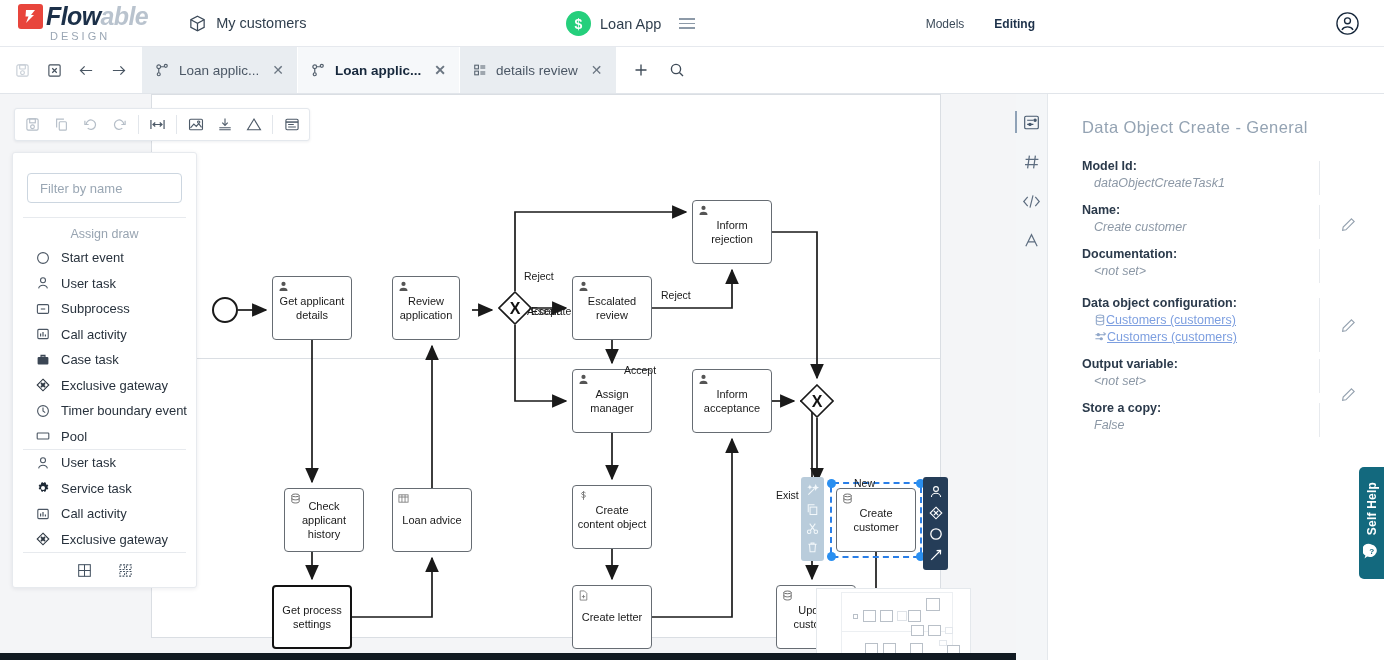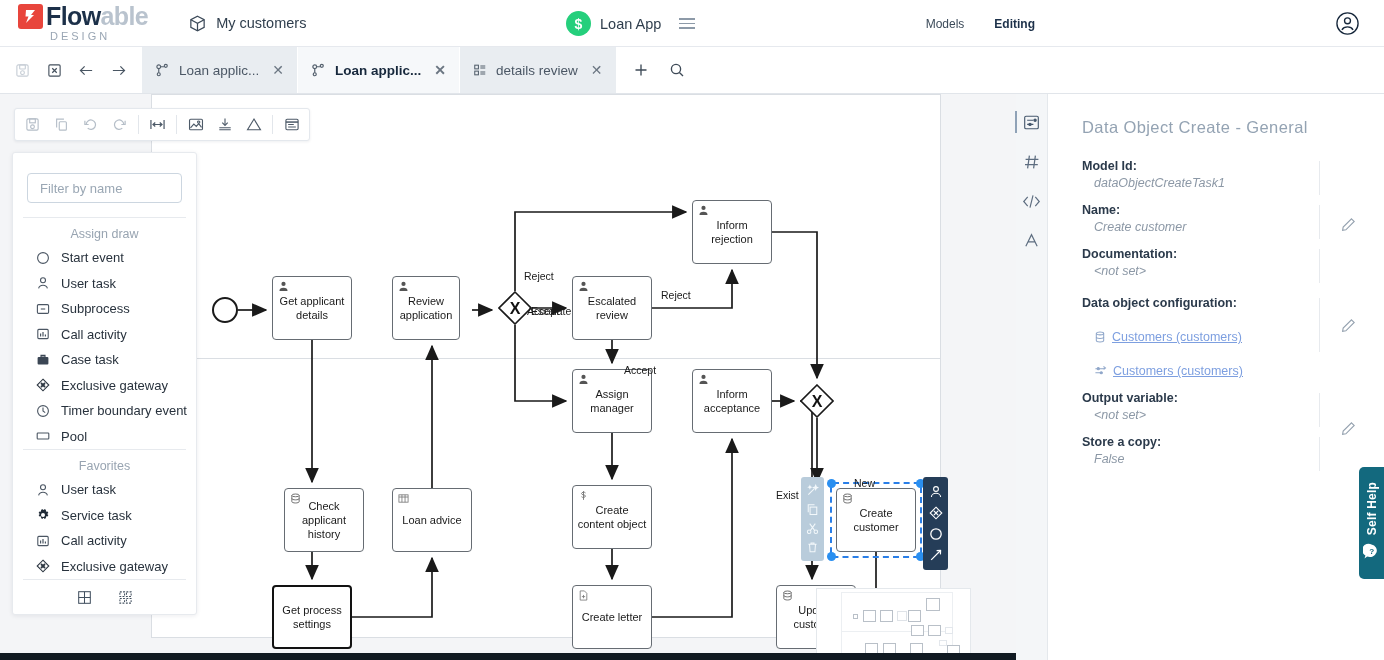--- a/index.html
+++ b/index.html
@@ -14,21 +14,21 @@
 
   
   #app { position: relative; width: 1384px; height: 660px; }
 
   .header {
     position: absolute; left: 0; top: 0; width: 1384px; height: 47px;
     background: #ffffff; display: flex; align-items: center;
     border-bottom: 1px solid #e6e9ee;
   }
   .logo-wrap { display: flex; flex-direction: column; margin-left: 18px; line-height: 1; }
-  .logo-row { display: flex; align-items: flex-start; }
+  .logo-row { display: flex; align-items: flex-start; font-style: italic; }
   .logo-mark {
     width: 25px; height: 25px; background: #e8453c; border-radius: 3px;
     display: inline-flex; align-items: center; justify-content: center;
     margin-right: 3px;
   }
   .logo-mark svg { display:block; }
   .logo-text { font-size: 25px; font-weight: bold; letter-spacing: -0.6px; }
   .logo-flow { color: #1c3049; }
   .logo-able { color: #b9c3ce; }
   .logo-sub { font-size: 11px; color: #9aa6b4; letter-spacing: 3px; margin-left: 32px; margin-top: 2px; }
@@ -178,21 +178,21 @@
   }
   .props {
     position: absolute; left: 1048px; top: 94px; width: 336px; height: 566px;
     background: #ffffff; padding: 24px 28px 0 34px;
   }
   .props-title { font-size: 16.5px; color: #94a3b3; letter-spacing: .4px; margin-bottom: 22px; }
   .prow { position: relative; margin-bottom: 13px; padding-right: 42px; }
   .plabel { font-size: 12.5px; font-weight: bold; color: #2b3a4b; }
   .pvalue { font-size: 12.5px; color: #8c98a6; padding-left: 12px; margin-top: 3px; font-style: italic; }
   .plink { font-size: 12.5px; color: #7d9fe0; text-decoration: underline; }
-  .plink-row { display: flex; align-items: center; gap: 6px; padding-left: 12px; margin-top: 20px; text-decoration: underline; }
+  .plink-row { display: flex; align-items: center; gap: 0; padding-left: 12px; margin-top: 3px; text-decoration: underline; }
   .plink-row .li { color: #8fa6c9; display: flex; }
   .pen {
     position: absolute; right: 0; top: 6px; color: #93a0ae; cursor: pointer; display: flex;
   }
   .vdivider { position: absolute; right: 36px; top: 2px; width: 1px; background: #e7eaee; }
 
   
   .selfhelp {
     position: absolute; right: 0; top: 467px; width: 25px; height: 112px;
     background: #13697e; border-radius: 5px 0 0 5px; color: #fff;
@@ -743,21 +743,20 @@
       <div class="pal-item">
         <span class="pal-ico">
             <svg width="14" height="14" viewBox="0 0 14 14" fill="none" stroke="#4b5663" stroke-width="1.1">
               <rect x="1.2" y="4" width="11.6" height="6" rx="0.8"></rect>
             </svg>
           </span>
         <span>Pool</span>
       </div>
 
       <div class="pal-divider"></div>
-      <div class="pal-section">Favorites</div>
 
       <div class="pal-item">
         <span class="pal-ico">
             <svg width="14" height="14" viewBox="0 0 14 14" fill="none" stroke="#4b5663" stroke-width="1.1">
               <circle cx="7" cy="4.2" r="2.5"></circle>
               <path d="M2.6 12.4 a4.5 4 0 0 1 8.8 0"></path>
             </svg>
           </span>
         <span>User task</span>
       </div>

